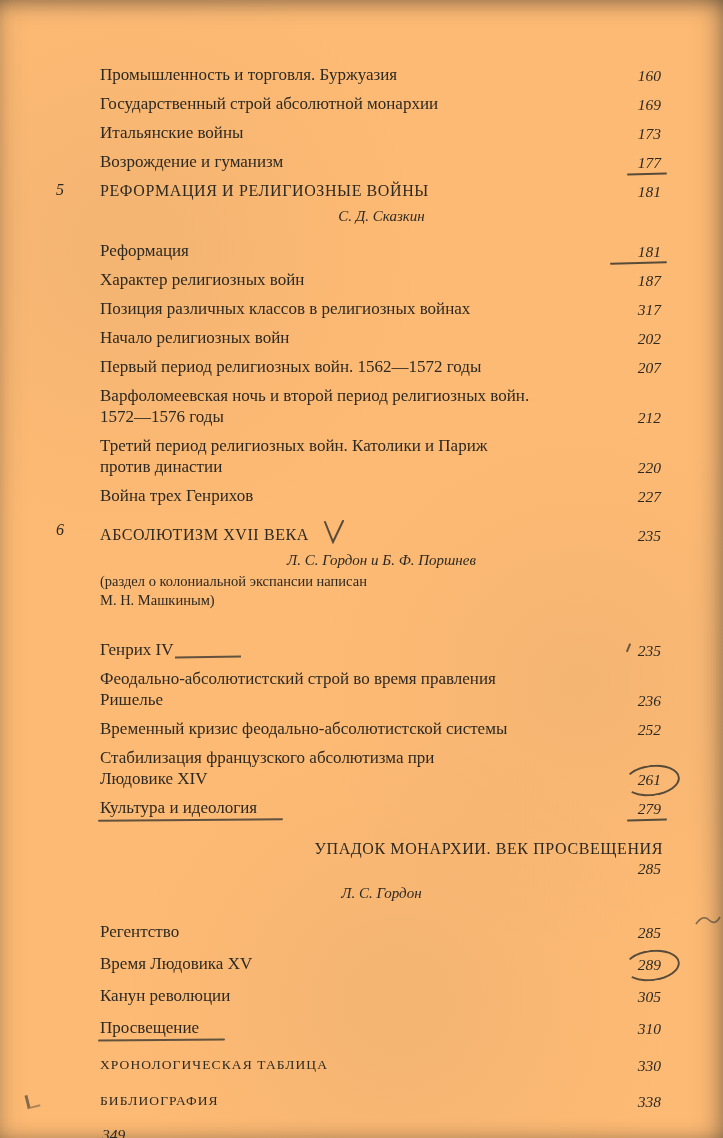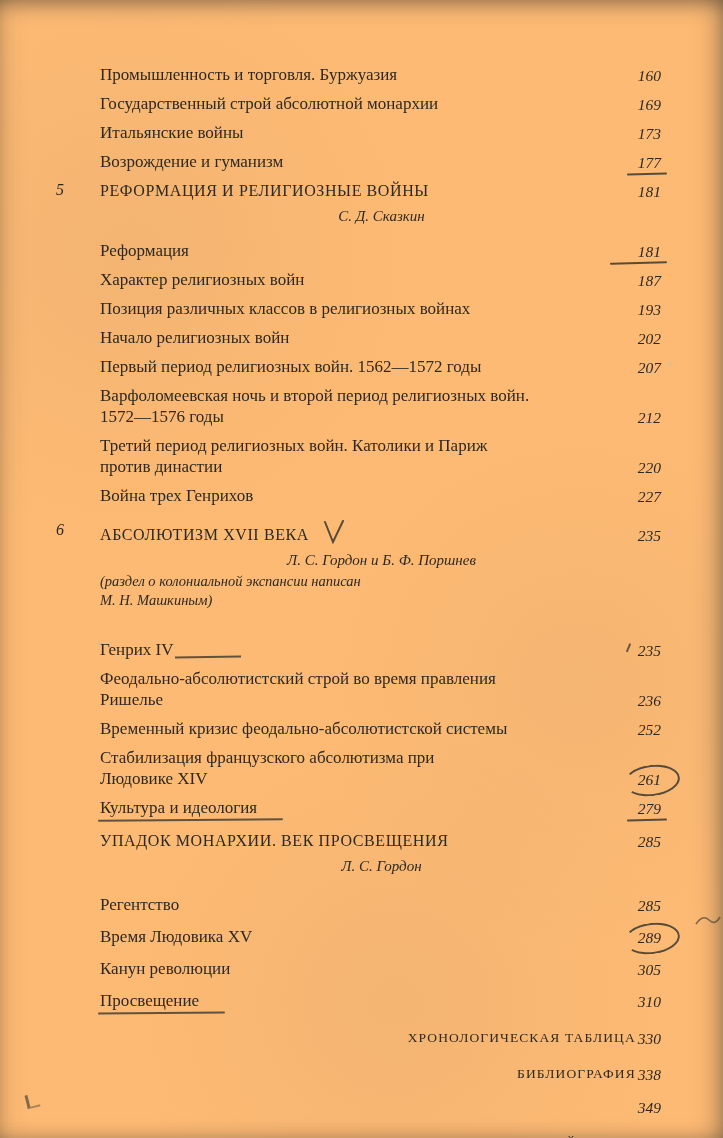--- a/index.html
+++ b/index.html
@@ -27,28 +27,28 @@
   .content { position:absolute; top:64px; left:100px; right:60px; }
 
   .entry { display:flex; justify-content:space-between; align-items:flex-end; margin-bottom:8px; }
   .t { font-size:17px; line-height:21px; max-width:478px; }
   .pg { font-style:italic; font-size:15.5px; line-height:19px; white-space:nowrap; position:relative; padding:0 2px; }
 
   .chapter { display:flex; justify-content:space-between; align-items:flex-end; position:relative; margin:6px 0 6px; }
   .chapter .num { position:absolute; left:-44px; top:1px; font-size:16px; font-style:italic; }
   .chapter .t { font-size:16px; letter-spacing:.6px; }
   .author { font-style:italic; font-size:15px; line-height:19px; margin:0 0 14px;text-align:center; }
-  .note { font-style:italic; font-size:14.5px; line-height:19px; margin:0; }
+  .note { font-size:14.5px; line-height:19px; margin:0; }
   .note-gap { margin-bottom:29px; }
   .ch6 { margin-top:14px; }
-  .ch7 { margin-top:12px; }
+  .ch7 { margin-top:20px;flex-direction:column; }
   .wide { margin-bottom:11px; }
 
   .backmatter { margin-top:16px; }
-  .back-row { display:flex; justify-content:flex-end; align-items:flex-end; margin-bottom:14.5px; }
+  .back-row { display:flex; justify-content:space-between; align-items:flex-end; margin-bottom:14.5px; }
   .back-row .t { font-size:13.5px; letter-spacing:1.1px; }
   .leader { font-size:12px; letter-spacing:2px; opacity:.55; margin-left:6px; }
 
   
   .hw-underline-pg::after {
     content:''; position:absolute; left:-9px; right:-4px; bottom:-3px; height:2px;
     background:#3b382f; border-radius:2px; transform:rotate(-1.5deg); opacity:.85;
   }
   .hw-underline-pg.long::after { left:-26px; }
   .hw-circle::after {
@@ -104,21 +104,21 @@
     <div class="entry">
       <span class="t">Реформация</span>
       <span class="pg hw-underline-pg long">181</span>
     </div>
     <div class="entry">
       <span class="t">Характер религиозных войн</span>
       <span class="pg">187</span>
     </div>
     <div class="entry">
       <span class="t">Позиция различных классов в религиозных войнах</span>
-      <span class="pg">193</span>
+      <span class="pg">317</span>
     </div>
     <div class="entry">
       <span class="t">Начало религиозных войн</span>
       <span class="pg">202</span>
     </div>
     <div class="entry">
       <span class="t">Первый период религиозных войн. 1562—1572 годы</span>
       <span class="pg">207</span>
     </div>
     <div class="entry">

